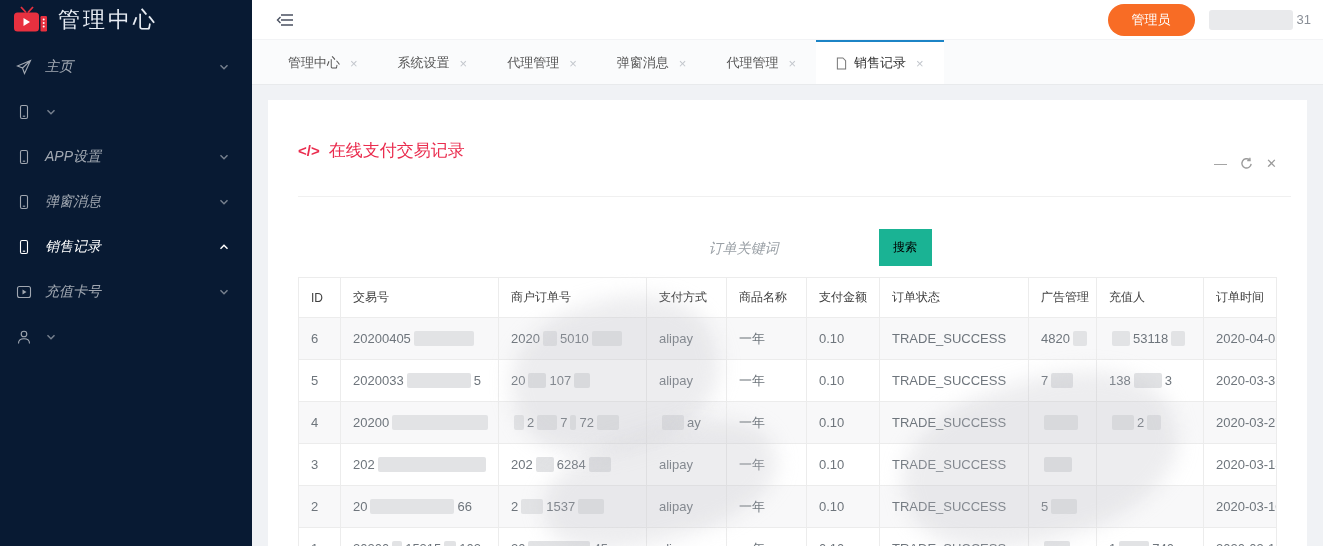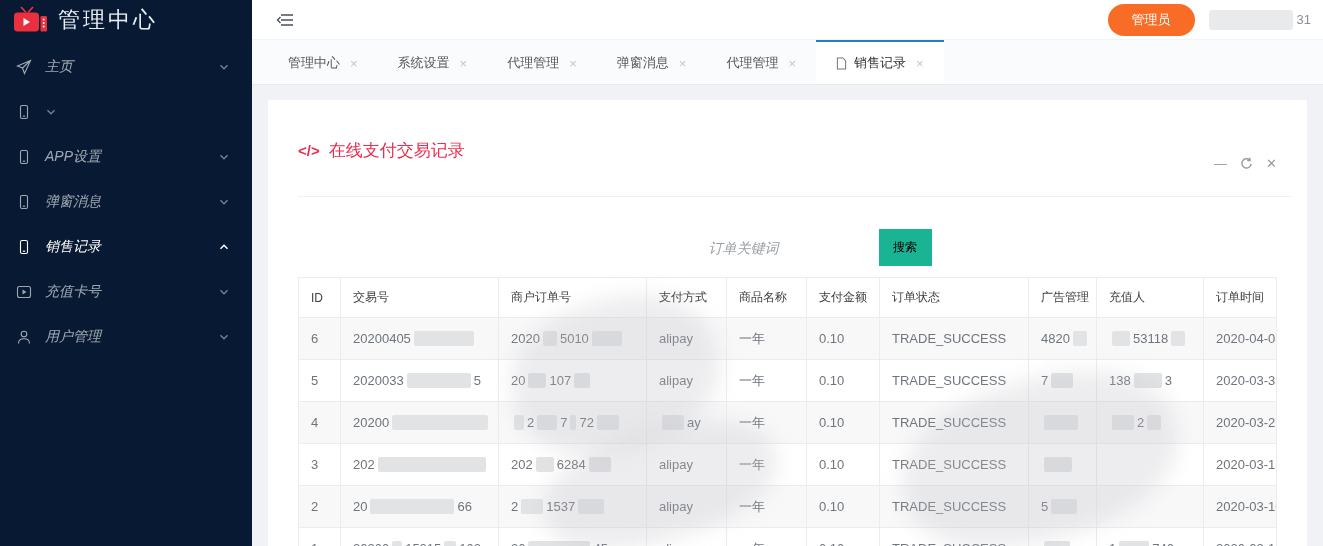--- a/index.html
+++ b/index.html
@@ -174,21 +174,20 @@
             </svg>
           </span>
         </div>
         <div class="menu-item">
           <span class="mi-icon">
             <svg viewBox="0 0 16 16">
               <circle cx="8" cy="5" r="2.8" fill="none" stroke="currentColor" stroke-width="1.1"></circle>
               <path d="M2.5 14.5 C2.5 11 5 9.8 8 9.8 C11 9.8 13.5 11 13.5 14.5" fill="none" stroke="currentColor" stroke-width="1.1"></path>
             </svg>
           </span>
-          <span class="mi-label">用户管理</span>
           <span class="chev">
             <svg viewBox="0 0 12 12">
               <path d="M2.5 4.2 L6 7.8 L9.5 4.2" fill="none" stroke="currentColor" stroke-width="1.4"></path>
             </svg>
           </span>
         </div>
       </nav>
   </aside>
 
   <div class="main">

